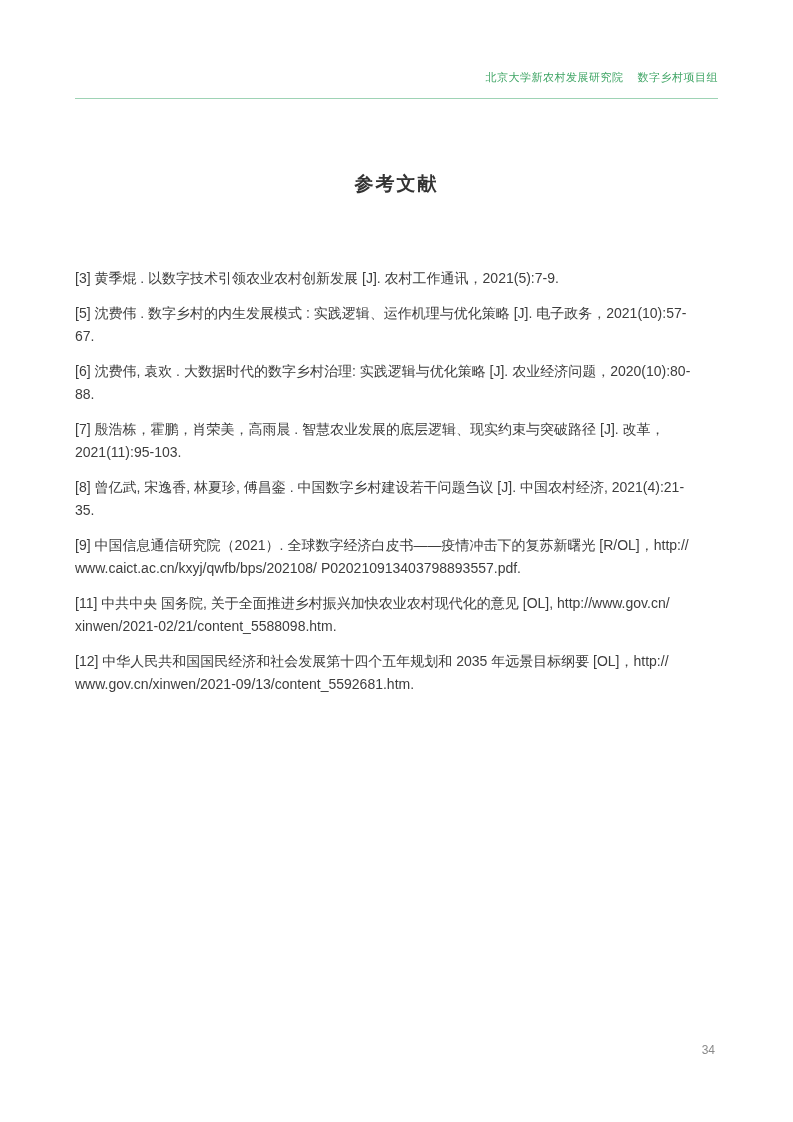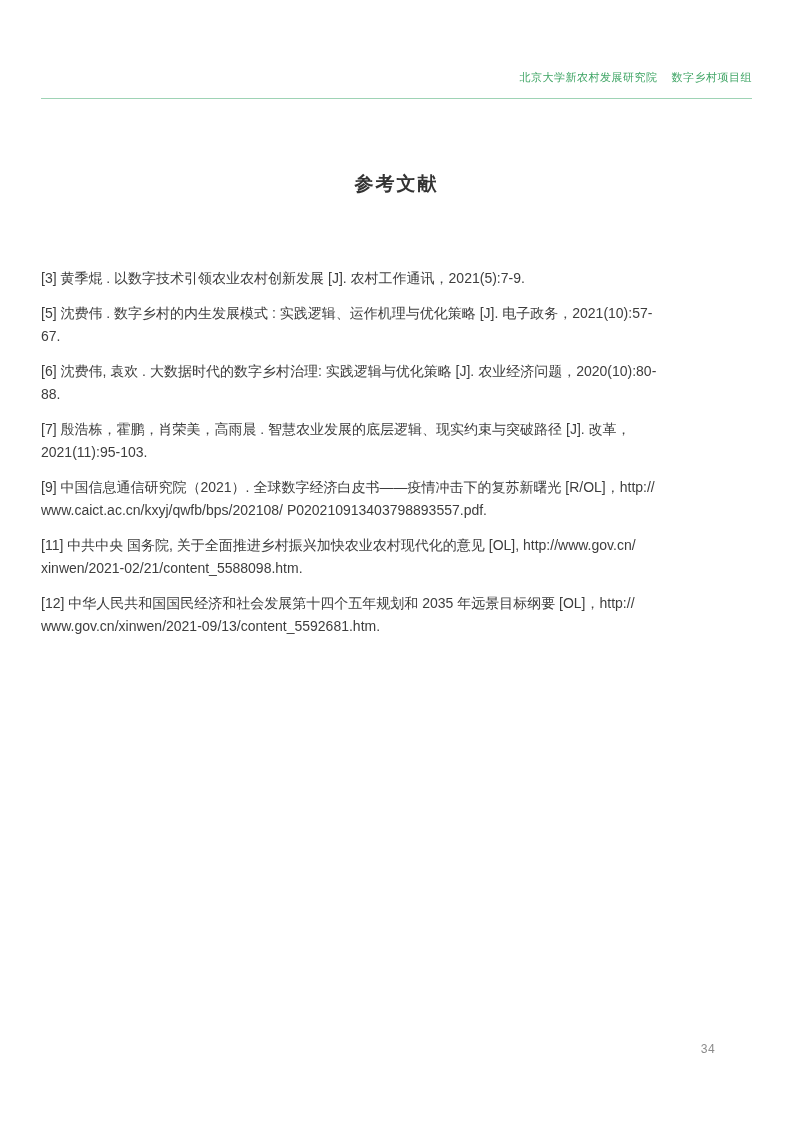--- a/index.html
+++ b/index.html
@@ -13,21 +13,21 @@
   html,body{background:var(--bg);}
   body{
     width:793px;height:1122px;
     font-family:"Liberation Sans","DejaVu Sans",sans-serif;
     color:var(--text);
     position:relative;
     overflow:hidden;
   }
   .page{
     width:793px;height:1122px;
-    padding:0 41px;
+    padding:0 75px;
     position:relative;
   }
   .header{
     padding-top:70px;
   }
   .header-text{
     display:flex;
     justify-content:flex-end;
     gap:14px;
     font-size:11px;
@@ -55,21 +55,20 @@
     line-height:23px;
     margin-bottom:12px;
     white-space:pre-wrap;
     word-break:break-all;
     color:var(--text);
   }
   .page-footer{
     position:absolute;
     top:1040px;
     right:78px;
-    font-family:Liberation Mono, monospace;
   }
   .page-number{
     font-size:12px;
     color:var(--muted);
   }
 </style>
 </head>
 <body>
 
 <div class="page">
@@ -86,20 +85,22 @@
 
   <main class="references">
 
       <p class="reference">[3] 黄季焜 . 以数字技术引领农业农村创新发展 [J]. 农村工作通讯，2021(5):7-9.</p>
       <p class="reference">[5] 沈费伟 . 数字乡村的内生发展模式 : 实践逻辑、运作机理与优化策略 [J]. 电子政务，2021(10):57-
 67.</p>
       <p class="reference">[6] 沈费伟, 袁欢 . 大数据时代的数字乡村治理: 实践逻辑与优化策略 [J]. 农业经济问题，2020(10):80-
 88.</p>
       <p class="reference">[7] 殷浩栋，霍鹏，肖荣美，高雨晨 . 智慧农业发展的底层逻辑、现实约束与突破路径 [J]. 改革，
 2021(11):95-103.</p>
+      <p class="reference">[8] 曾亿武, 宋逸香, 林夏珍, 傅昌銮 . 中国数字乡村建设若干问题刍议 [J]. 中国农村经济, 2021(4):21-
+35.</p>
       <p class="reference">[9] 中国信息通信研究院（2021）. 全球数字经济白皮书——疫情冲击下的复苏新曙光 [R/OL]，http://
 www.caict.ac.cn/kxyj/qwfb/bps/202108/ P020210913403798893557.pdf.</p>
       <p class="reference">[11] 中共中央 国务院, 关于全面推进乡村振兴加快农业农村现代化的意见 [OL], http://www.gov.cn/
 xinwen/2021-02/21/content_5588098.htm.</p>
       <p class="reference">[12] 中华人民共和国国民经济和社会发展第十四个五年规划和 2035 年远景目标纲要 [OL]，http://
 www.gov.cn/xinwen/2021-09/13/content_5592681.htm.</p>
     </main>
 
   <footer class="page-footer">
     <span class="page-number">34</span>

